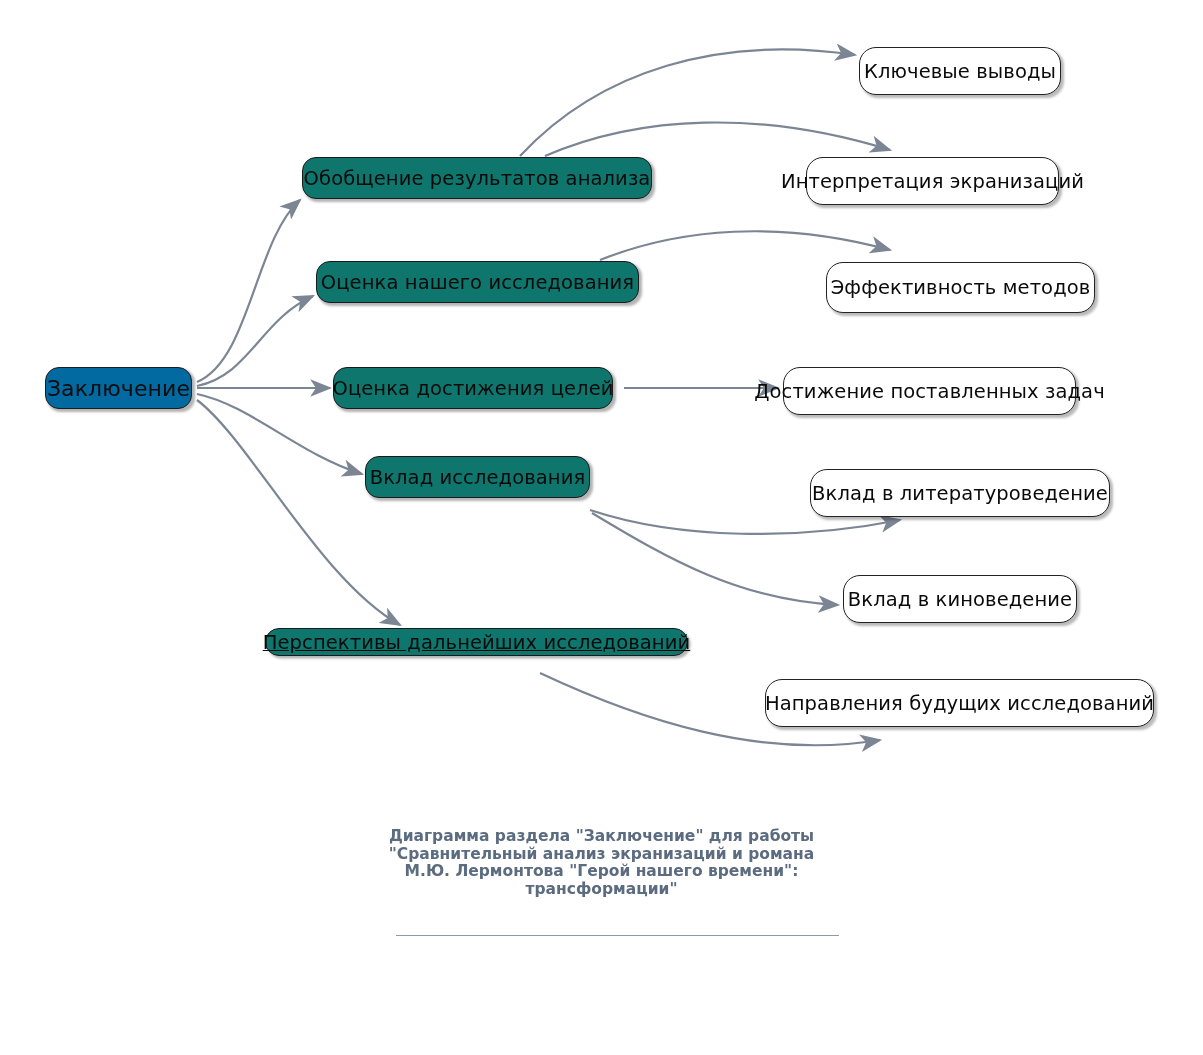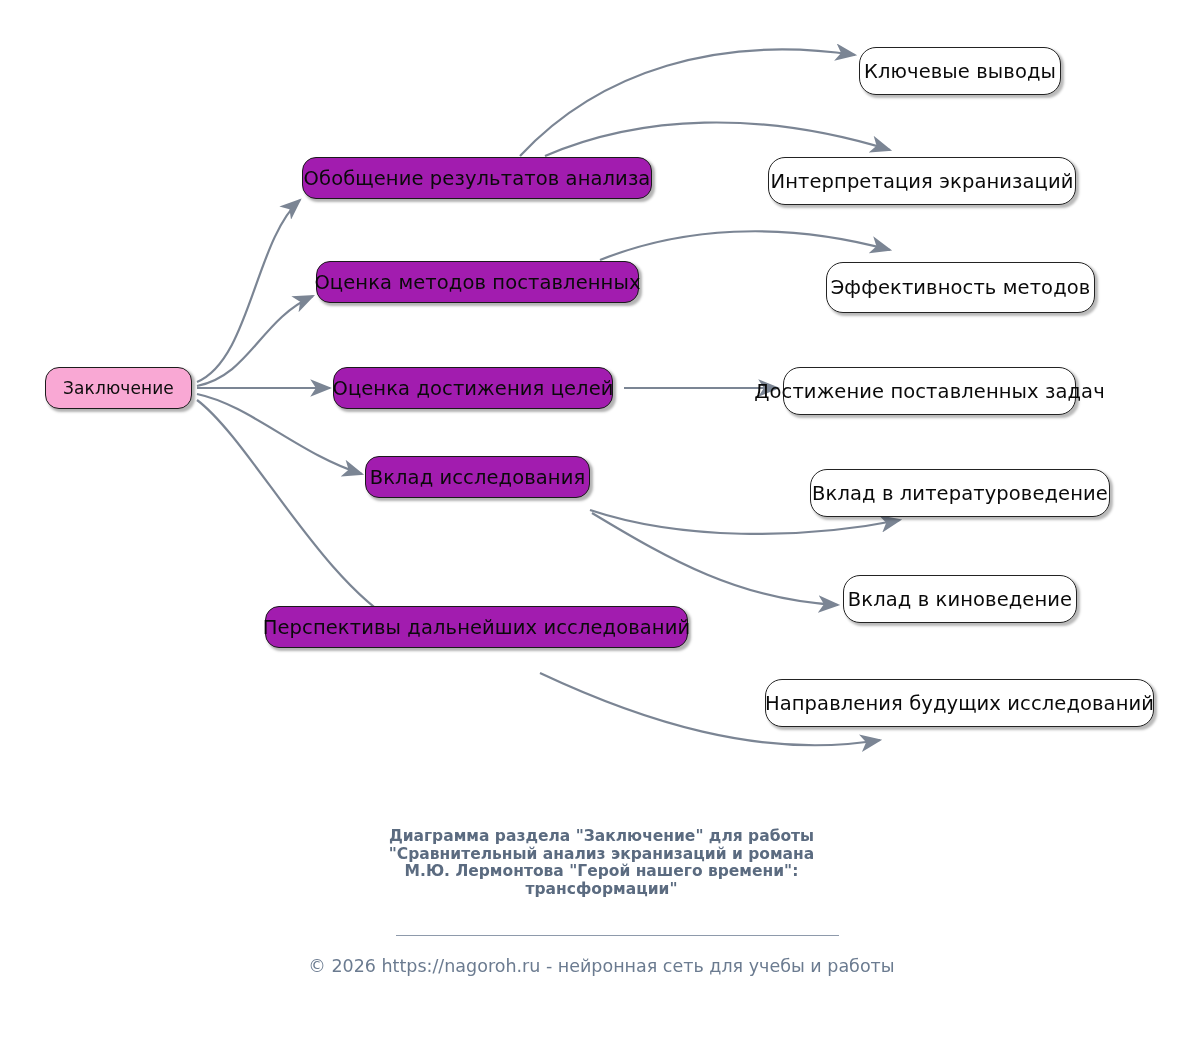--- a/index.html
+++ b/index.html
@@ -36,29 +36,29 @@
     display: flex;
     align-items: center;
     justify-content: center;
     white-space: nowrap;
     border-radius: 14px;
     font-family: "DejaVu Sans", sans-serif;
     letter-spacing: 0.1px;
   }
 
   .node-root {
-    background: #f9a8d4;
+    background: #0369a1;
     border: 1.6px solid #1c1c1c;
     color: #0d0d0d;
-    font-size: 17px;
+    font-size: 22px;
     box-shadow: 2.5px 2.5px 2.5px rgba(0,0,0,0.30);
   }
 
   .node-branch {
-    background: #a21caf;
+    background: #0f766e;
     border: 1.6px solid #1a1a1a;
     color: #0a0a0a;
     font-size: 19.5px;
     box-shadow: 2.5px 2.5px 2.5px rgba(0,0,0,0.30);
   }
 
   .node-leaf {
     background: #ffffff;
     border: 1.9px solid #232323;
     color: #0a0a0a;
@@ -129,35 +129,35 @@
   </svg>
 
   <div id="node-layer">
       <div class="node node-root" style="left: 45px; top: 367px; width: 147px; height: 42px;">
         <span>Заключение</span>
       </div>
       <div class="node node-branch" style="left: 302px; top: 157px; width: 350px; height: 42px;">
         <span>Обобщение результатов анализа</span>
       </div>
       <div class="node node-branch" style="left: 316px; top: 261px; width: 323px; height: 42px;">
-        <span>Оценка методов поставленных</span>
+        <span>Оценка нашего исследования</span>
       </div>
       <div class="node node-branch" style="left: 333px; top: 367px; width: 280px; height: 42px;">
         <span>Оценка достижения целей</span>
       </div>
       <div class="node node-branch" style="left: 365px; top: 456px; width: 225px; height: 42px;">
         <span>Вклад исследования</span>
       </div>
-      <div class="node node-branch" style="left: 265px; top: 606px; width: 423px; height: 42px;">
+      <div class="node node-branch" style="left: 265px; top: 628px; width: 423px; height: 28px; text-decoration: underline;">
         <span>Перспективы дальнейших исследований</span>
       </div>
       <div class="node node-leaf" style="left: 859px; top: 47px; width: 202px; height: 48px;">
         <span>Ключевые выводы</span>
       </div>
-      <div class="node node-leaf" style="left: 768px; top: 157px; width: 308px; height: 48px;">
+      <div class="node node-leaf" style="left: 806px; top: 157px; width: 253px; height: 48px;">
         <span>Интерпретация экранизаций</span>
       </div>
       <div class="node node-leaf" style="left: 826px; top: 262px; width: 269px; height: 51px;">
         <span>Эффективность методов</span>
       </div>
       <div class="node node-leaf" style="left: 783px; top: 367px; width: 293px; height: 48px;">
         <span>Достижение поставленных задач</span>
       </div>
       <div class="node node-leaf" style="left: 810px; top: 469px; width: 300px; height: 48px;">
         <span>Вклад в литературоведение</span>
@@ -172,15 +172,14 @@
 
   <div id="caption-block">
       <span class="cap-line">Диаграмма раздела "Заключение" для работы</span>
       <span class="cap-line">"Сравнительный анализ экранизаций и романа</span>
       <span class="cap-line">М.Ю. Лермонтова "Герой нашего времени":</span>
       <span class="cap-line">трансформации"</span>
     </div>
 
   <div id="footer-divider"></div>
 
-  <div id="footer-text">© 2026 https://nagoroh.ru - нейронная сеть для учебы и работы</div>
 
 </div>
 
 </body></html>

